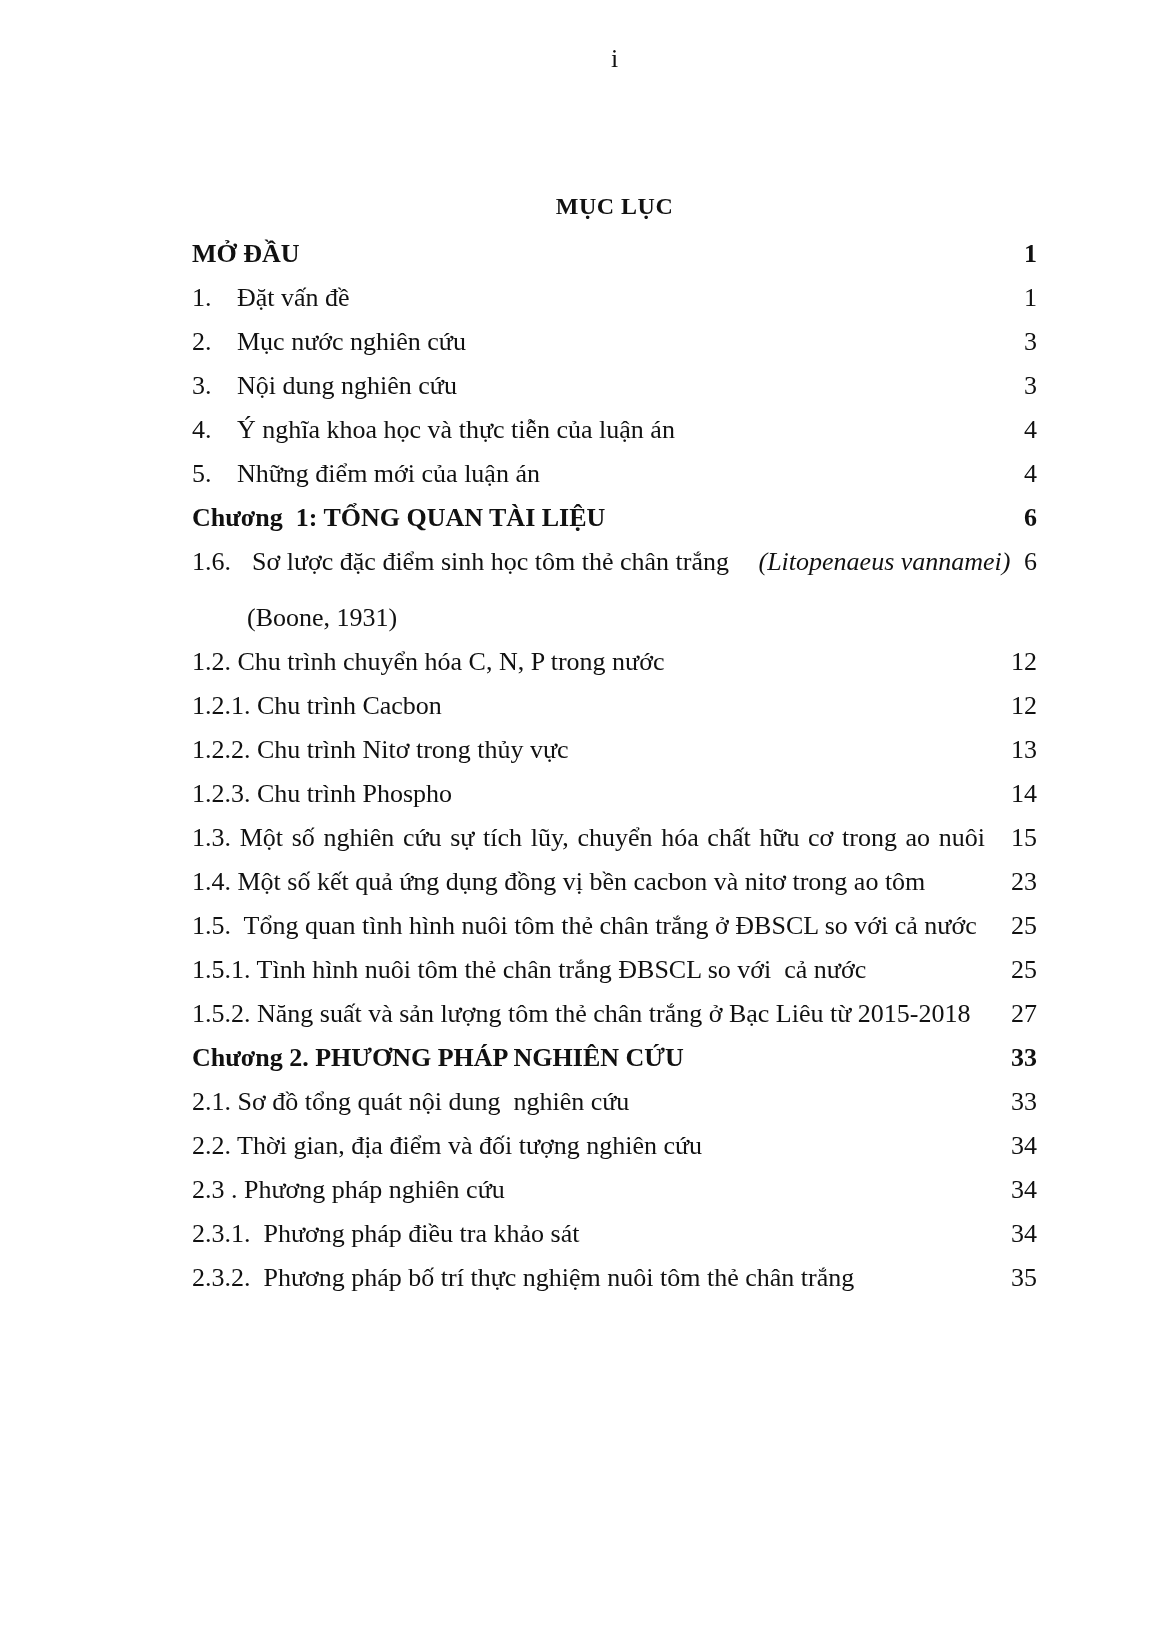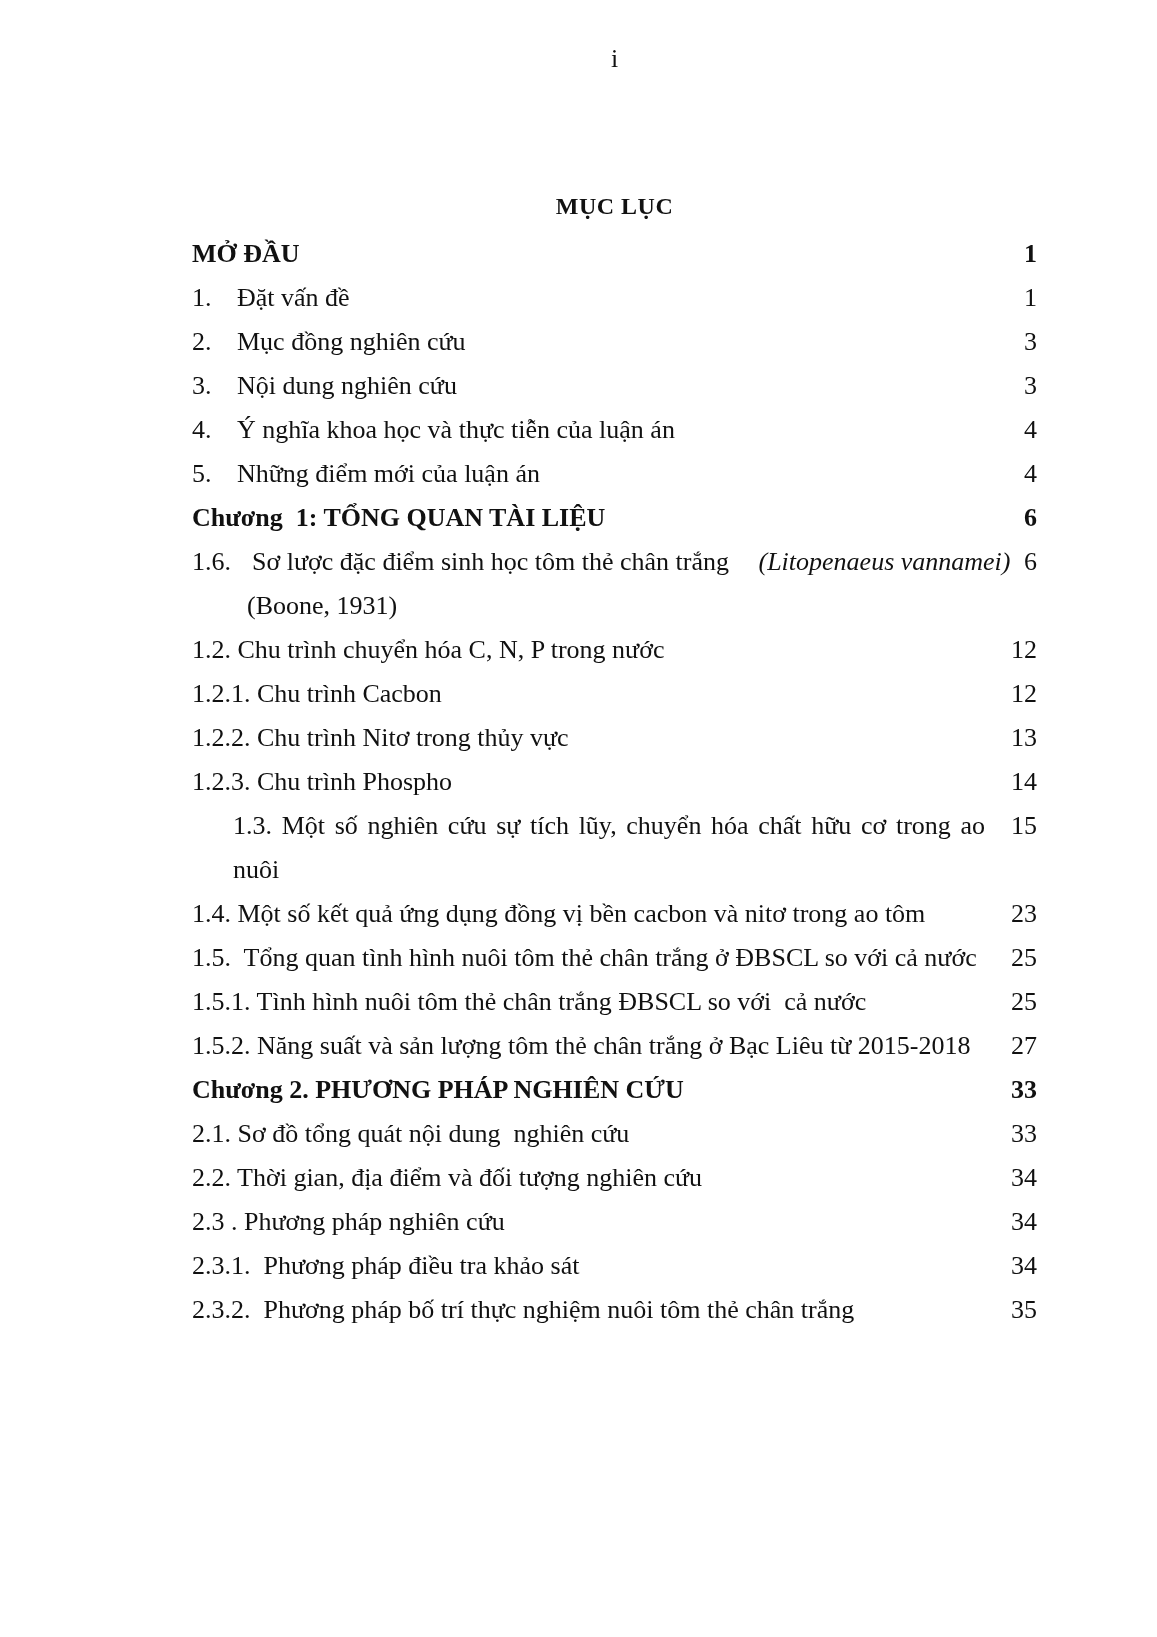--- a/index.html
+++ b/index.html
@@ -10,27 +10,27 @@
     position:relative;overflow:hidden;margin:0 auto;
   }
   .folio{margin:0;padding-top:44px;line-height:30px;font-size:26px;text-align:center;}
   .title{margin:112px 0 0 0;line-height:40px;font-size:24px;font-weight:700;text-align:center;letter-spacing:0.5px;}
   .trang{margin-top:16px;line-height:36px;font-size:26px;text-align:right;}
   .toc{margin-top:6px;}
   .row{display:flex;align-items:flex-start;font-size:26px;line-height:44px;}
   .row.bold{font-weight:700;}
   .txt{flex:1 1 auto;min-width:0;}
   .l1{white-space:pre;}
-  .row.justify .l1{white-space:normal;text-align:justify;text-align-last:justify;margin-left:41px;}
+  .row.justify .l1{white-space:normal;text-align:justify;text-align-last:justify;}
   .n{display:inline;}
   .n.tab-num{display:inline-block;width:45px;}
   .n.tab-sub{display:inline-block;width:60px;}
   .it{font-style:italic;margin-left:23px;}
   .l2{white-space:pre;}
-  .l2.indent{padding-left:55px;}
+  .l2.indent{padding-left:55px;margin-top:12px;}
   .pg{flex:0 0 52px;text-align:right;}
 </style>
 </head>
 <body>
 
 <div class="page">
   <div class="folio">i</div>
   <div class="title">MỤC LỤC</div>
   <div class="toc" id="toc">
       <div class="row bold">
@@ -40,21 +40,21 @@
     <div class="pg">1</div>
   </div>
       <div class="row">
     <div class="txt">
           <div class="l1"><span class="n tab-num">1.</span><span class="t">Đặt vấn đề</span></div>
         </div>
     <div class="pg">1</div>
   </div>
       <div class="row">
     <div class="txt">
-          <div class="l1"><span class="n tab-num">2.</span><span class="t">Mục đồng nghiên cứu</span></div>
+          <div class="l1"><span class="n tab-num">2.</span><span class="t">Mục nước nghiên cứu</span></div>
         </div>
     <div class="pg">3</div>
   </div>
       <div class="row">
     <div class="txt">
           <div class="l1"><span class="n tab-num">3.</span><span class="t">Nội dung nghiên cứu</span></div>
         </div>
     <div class="pg">3</div>
   </div>
       <div class="row">

